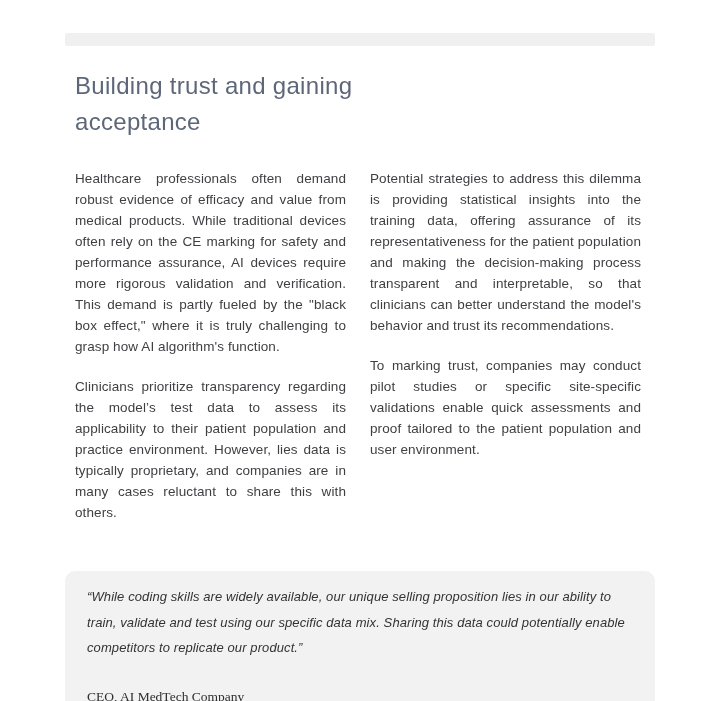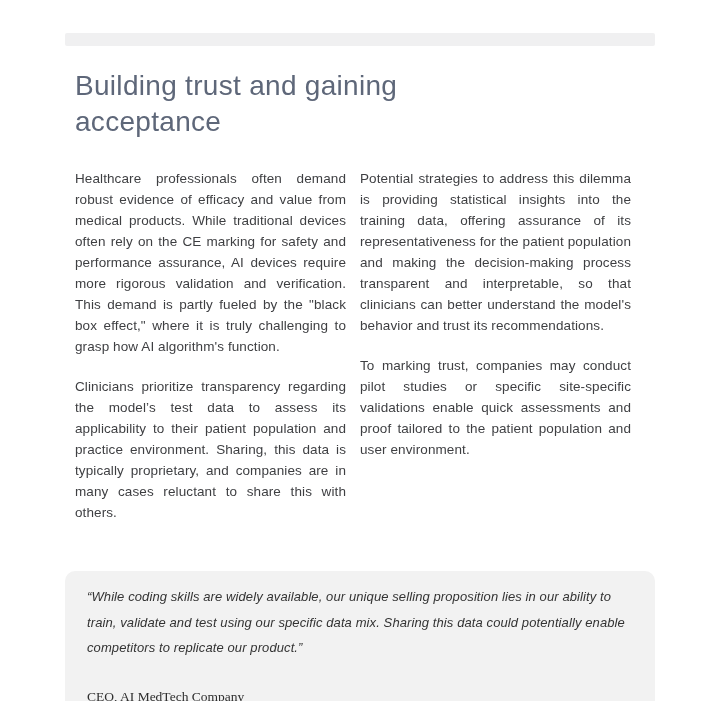--- a/index.html
+++ b/index.html
@@ -14,29 +14,29 @@
   html,body{width:720px;height:701px;background:var(--page-bg);overflow:hidden;}
   body{font-family:"Liberation Sans","DejaVu Sans",sans-serif;color:var(--body);}
   .page{width:720px;height:701px;padding:0 65px;position:relative;}
   .top-strip{
     margin-top:33px;height:13px;width:590px;
     background:var(--strip);border-radius:2px;
   }
   .inner{padding:0 8px 0 10px;}
   h1.doc-title{
     margin-top:22px;
-    font-size:28px;line-height:36px;font-weight:400;
+    font-size:24px;line-height:36px;font-weight:400;
     letter-spacing:0.3px;
     color:var(--title);
     max-width:330px;
   }
   .columns{
     margin-top:28px;
     display:flex;
-    gap:14px;
+    gap:24px;
   }
   .col{
     width:271px;
     font-size:13.5px;line-height:21px;
     text-align:justify;
     letter-spacing:0.1px;
   }
   .col p{margin-bottom:19px;}
   .col p:last-child{margin-bottom:0;}
   .quote-card{
@@ -67,21 +67,21 @@
 
   <div class="top-strip"></div>
 
   <div class="inner">
 
     <h1 class="doc-title">Building trust and gaining acceptance</h1>
 
     <div class="columns">
       <div class="col">
         <p>Healthcare professionals often demand robust evidence of efficacy and value from medical products. While traditional devices often rely on the CE marking for safety and performance assurance, AI devices require more rigorous validation and verification. This demand is partly fueled by the "black box effect," where it is truly challenging to grasp how AI algorithm's function.</p>
-        <p>Clinicians prioritize transparency regarding the model’s test data to assess its applicability to their patient population and practice environment. Sharing, this data is typically proprietary, and companies are in many cases reluctant to share this with others.</p>
+        <p>Clinicians prioritize transparency regarding the model’s test data to assess its applicability to their patient population and practice environment. However, lies data is typically proprietary, and companies are in many cases reluctant to share this with others.</p>
       </div>
       <div class="col">
         <p>Potential strategies to address this dilemma is providing statistical insights into the training data, offering assurance of its representativeness for the patient population and making the decision-making process transparent and interpretable, so that clinicians can better understand the model's behavior and trust its recommendations.</p>
         <p>To marking trust, companies may conduct pilot studies or specific site-specific validations enable quick assessments and proof tailored to the patient population and user environment.</p>
       </div>
     </div>
 
   </div>
 
   <div class="quote-card">

